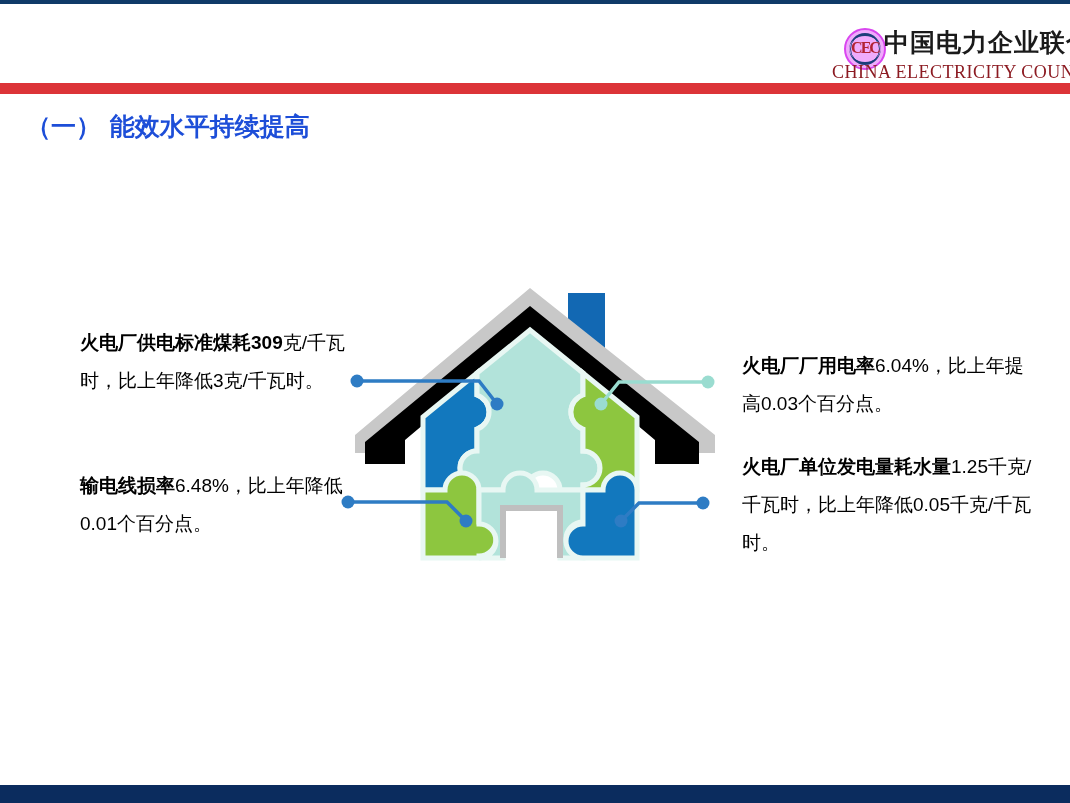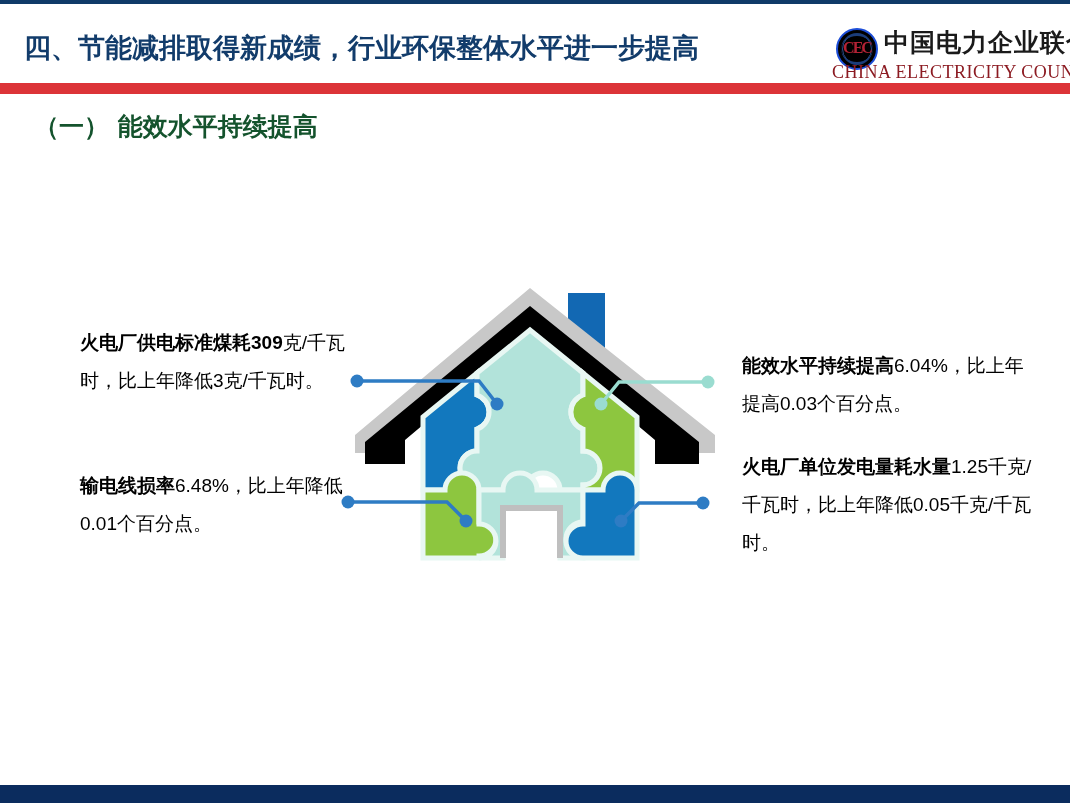--- a/index.html
+++ b/index.html
@@ -39,25 +39,25 @@
     white-space: nowrap;
   }
   #logo-block {
     position: absolute;
     right: 6px; top: 22px;
     width: 232px;
     height: 60px;
   }
   #logo-mark {
     position: absolute;
-    left: 4px; top: 2px;
+    left: 12px; top: 2px;
     width: 42px; height: 42px;
     border-radius: 50%;
-    background: #000000;
-    border: 2px solid #1d4ed8;
+    background: #f0abfc;
+    border: 2px solid #d946ef;
     box-sizing: border-box;
     overflow: hidden;
   }
   #logo-mark .ring {
     position: absolute;
     left: 4px; top: 4px;
     right: 4px; bottom: 4px;
     border-radius: 50%;
     border: 1px solid #2B4E8C;
   }
@@ -111,23 +111,22 @@
     background: #DC3438;
   }
 
   
   #section-heading {
     position: absolute;
     left: 26px; top: 110px;
     font-family: "DejaVu Sans", "Liberation Sans", sans-serif;
     font-size: 25px;
     font-weight: bold;
-    color: #14532d;
-    white-space: nowrap;
-    margin-left: 8px;
+    color: #1d4ed8;
+    white-space: nowrap;
   }
 
   
   #house-graphic {
     position: absolute;
     left: 355px; top: 275px;
     width: 360px; height: 300px;
   }
 
   
@@ -161,21 +160,20 @@
     width: 1070px; height: 18px;
     background: #0B2C5E;
   }
 </style>
 </head>
 <body>
 
 <div id="top-rule"></div>
 
 <div id="header">
-  <div id="slide-title">四、节能减排取得新成绩，行业环保整体水平进一步提高</div>
 
   <div id="logo-block">
     <div id="logo-mark">
       <div class="ring"></div>
       <div class="arc-top"></div>
       <div class="arc-bot"></div>
       <div class="cec">CEC</div>
     </div>
     <div id="logo-cn">中国电力企业联合会</div>
     <div id="logo-en">CHINA ELECTRICITY COUNCIL</div>
@@ -263,20 +261,20 @@
 
 <div class="callout" id="callout-coal">
   <b>火电厂供电标准煤耗309</b><span>克/千瓦时，比上年降低3克/千瓦时。</span>
 </div>
 
 <div class="callout" id="callout-loss">
   <b>输电线损率</b><span>6.48%，比上年降低0.01个百分点。</span>
 </div>
 
 <div class="callout" id="callout-aux">
-  <b>能效水平持续提高</b><span>6.04%，比上年提高0.03个百分点。</span>
+  <b>火电厂厂用电率</b><span>6.04%，比上年提高0.03个百分点。</span>
 </div>
 
 <div class="callout" id="callout-water">
   <b>火电厂单位发电量耗水量</b><span>1.25千克/千瓦时，比上年降低0.05千克/千瓦时。</span>
 </div>
 
 <div id="footer-bar"></div>
 
 </body></html>

